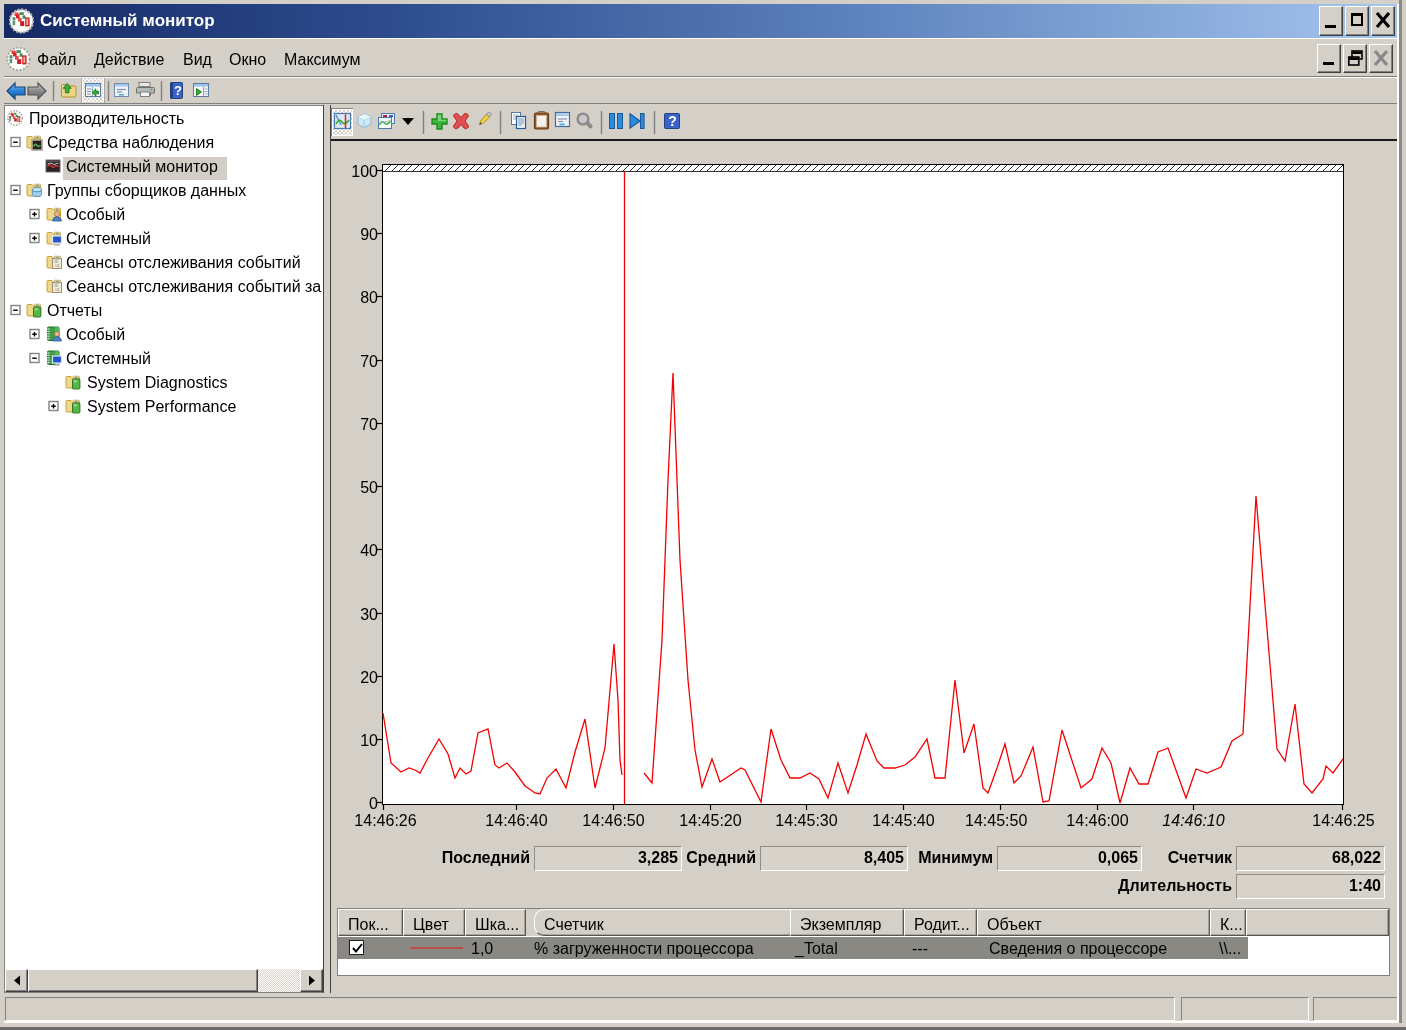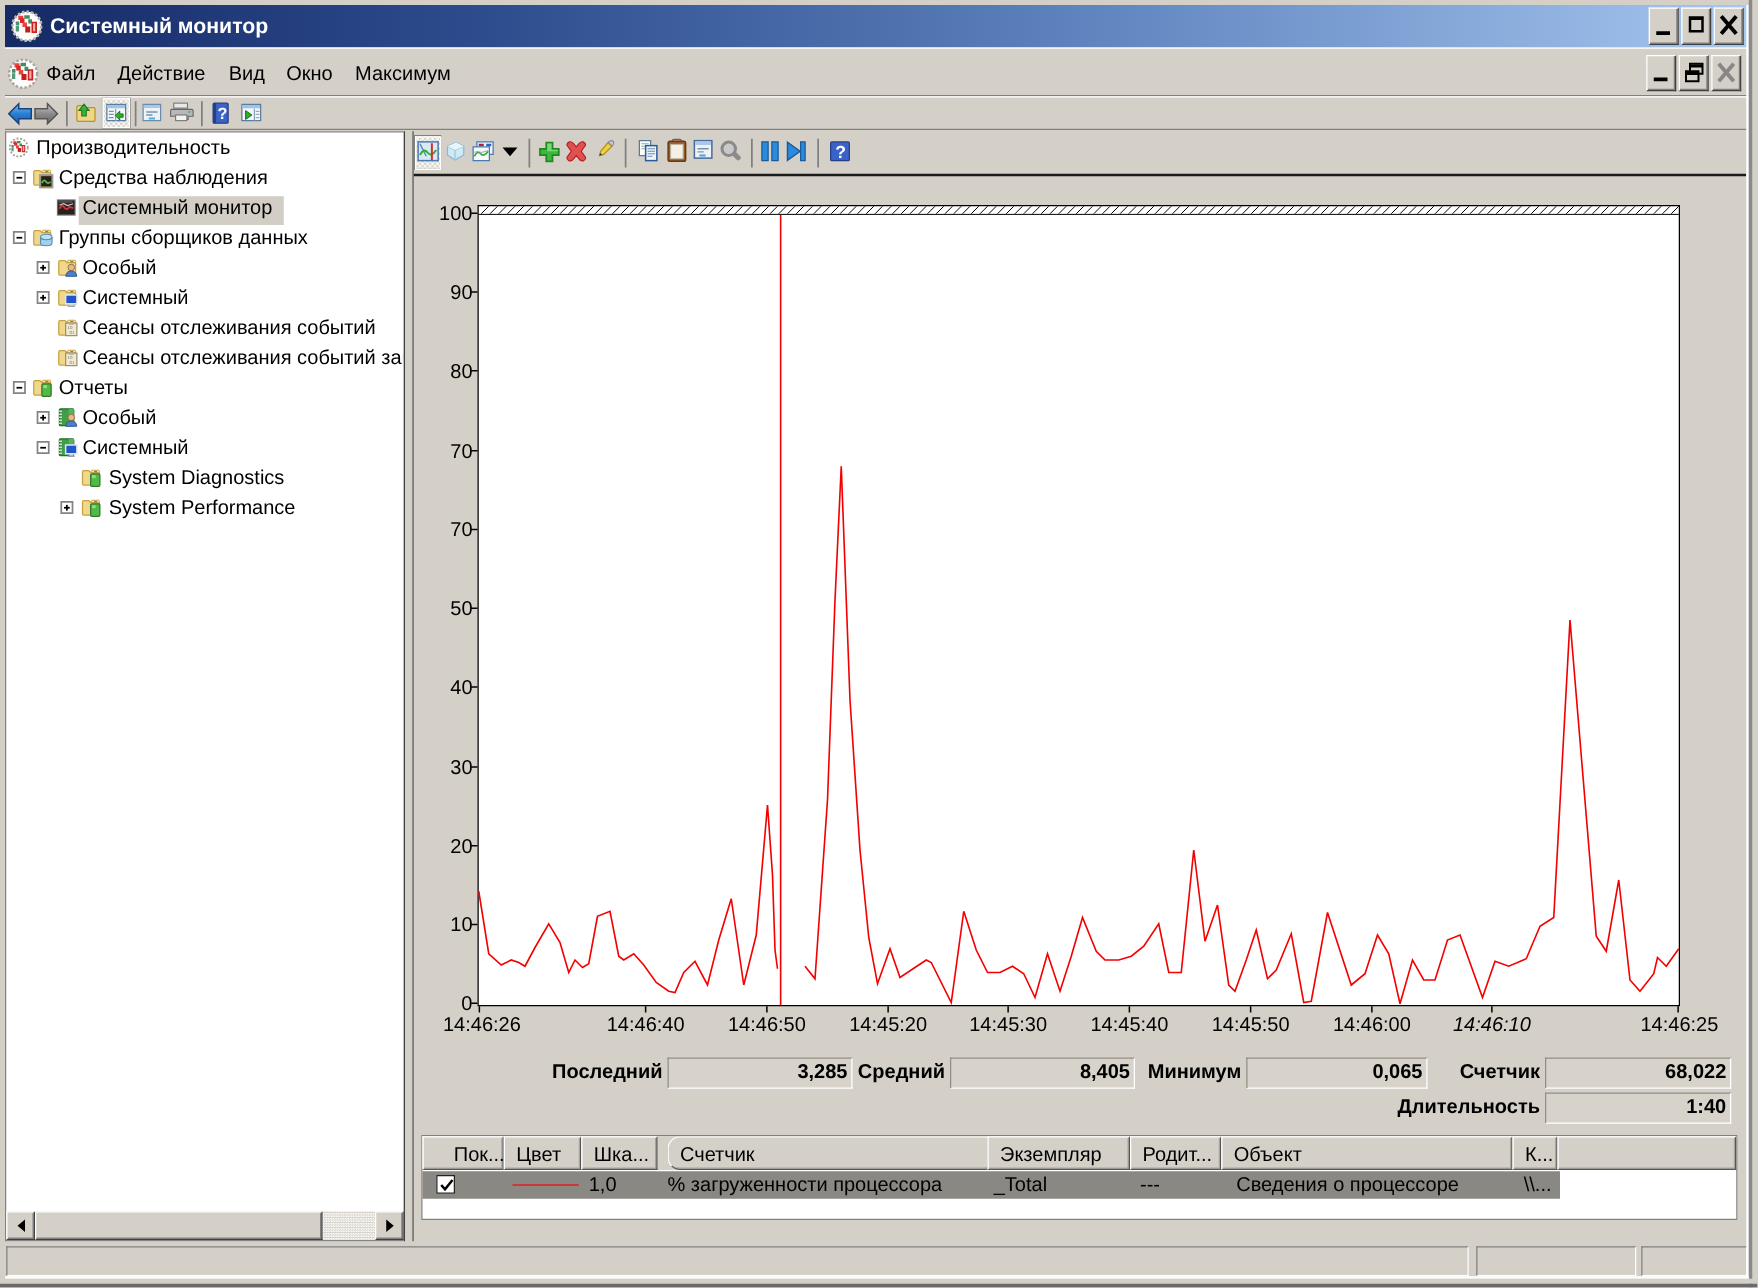--- a/index.html
+++ b/index.html
@@ -454,21 +454,21 @@
 <div class="abs" style="left:0;top:465px;width:47px;text-align:right;">30</div>
 <div class="abs" style="left:0;top:528px;width:47px;text-align:right;">20</div>
 <div class="abs" style="left:0;top:591px;width:47px;text-align:right;">10</div>
 <div class="abs" style="left:0;top:654px;width:47px;text-align:right;">0</div>
 <div class="abs" style="left:19px;top:671px;width:71px;text-align:center;">14:46:26</div>
 <div class="abs" style="left:150px;top:671px;width:71px;text-align:center;">14:46:40</div>
 <div class="abs" style="left:247px;top:671px;width:71px;text-align:center;">14:46:50</div>
 <div class="abs" style="left:344px;top:671px;width:71px;text-align:center;">14:45:20</div>
 <div class="abs" style="left:440px;top:671px;width:71px;text-align:center;">14:45:30</div>
 <div class="abs" style="left:537px;top:671px;width:71px;text-align:center;">14:45:40</div>
-<div class="abs" style="left:634px;top:671px;width:71px;text-align:center;">14:45:50</div>
+<div class="abs" style="left:634px;top:671px;width:71px;text-align:left;">14:45:50</div>
 <div class="abs" style="left:731px;top:671px;width:71px;text-align:center;">14:46:00</div>
 <div class="abs" style="left:827px;top:671px;width:71px;text-align:center;font-style:italic;">14:46:10</div>
 <div class="abs" style="left:977px;top:671px;width:71px;text-align:center;">14:46:25</div>
 </div>
 
 <div id="stats" class="abs" style="left:331px;top:841px;width:1066px;height:62px;font-weight:bold;">
 <div class="abs" style="left:0px;top:8px;width:199px;text-align:right;">Последний</div>
 <div class="abs" style="left:203px;top:5px;width:148px;height:25px;background:#d7d3cb;border:1px solid #928e86;border-bottom-color:#fff;border-right-color:#fff;"></div>
 <div class="abs" style="left:203px;top:8px;width:144px;text-align:right;">3,285</div>
 <div class="abs" style="left:226px;top:8px;width:199px;text-align:right;">Средний</div>
@@ -481,21 +481,21 @@
 <div class="abs" style="left:905px;top:5px;width:149px;height:25px;background:#d7d3cb;border:1px solid #928e86;border-bottom-color:#fff;border-right-color:#fff;"></div>
 <div class="abs" style="left:905px;top:8px;width:145px;text-align:right;">68,022</div>
 <div class="abs" style="left:702px;top:36px;width:199px;text-align:right;">Длительность</div>
 <div class="abs" style="left:905px;top:33px;width:149px;height:25px;background:#d7d3cb;border:1px solid #928e86;border-bottom-color:#fff;border-right-color:#fff;"></div>
 <div class="abs" style="left:905px;top:36px;width:145px;text-align:right;padding-left:44px;">1:40</div>
 </div>
 
 <div id="legend" class="abs" style="left:337px;top:908px;width:1053px;height:68px;background:#fff;border:1px solid #808080;">
 <div class="abs" style="left:0;top:0;width:1051px;height:27px;background:#d4d0c8;"></div>
 
-<div class="abs hc" style="left:0px;width:65px;padding-left:15px;">
+<div class="abs hc" style="left:0px;width:65px;">
       <span>Пок...</span>
     </div>
 <div class="abs hc" style="left:65px;width:62px;">
       <span>Цвет</span>
     </div>
 <div class="abs hc" style="left:127px;width:61px;">
       <span>Шка...</span>
     </div>
 <div class="abs hc" style="left:196px;width:264px;border-radius:10px;">
       <span>Счетчик</span>

